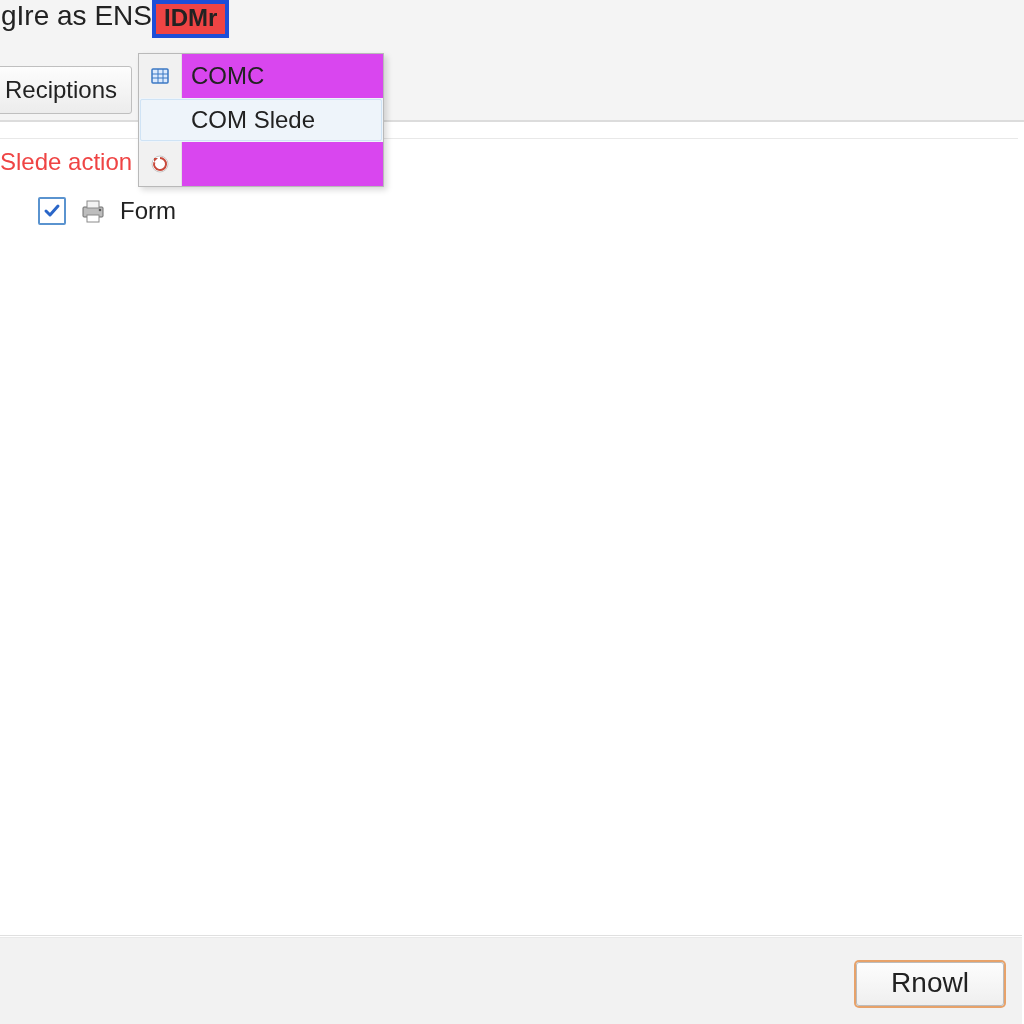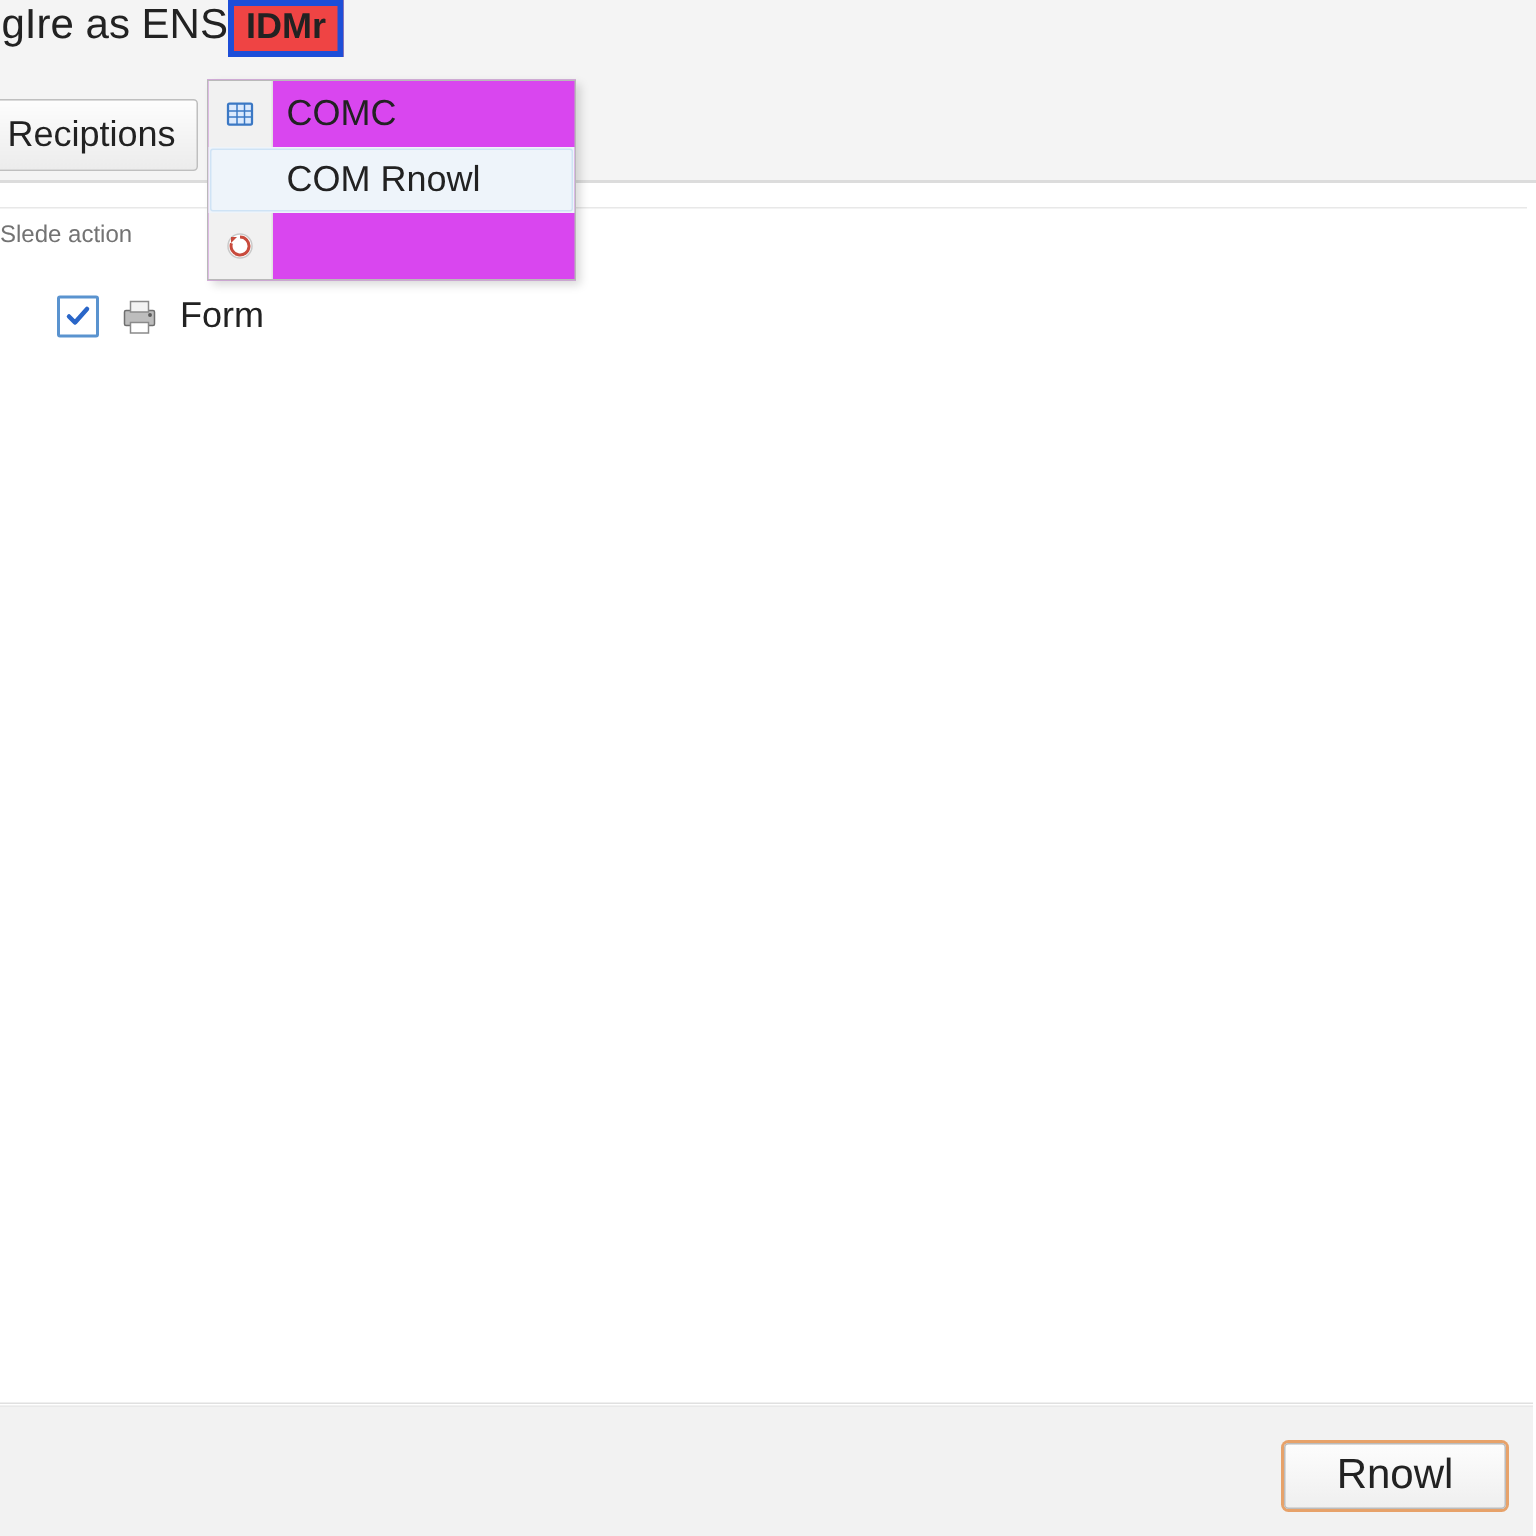--- a/index.html
+++ b/index.html
@@ -112,22 +112,22 @@
     border:1px solid #cfe3f5;
     border-radius:2px;
     pointer-events:none;
   }
 
   
   .section-label {
     position: absolute;
     top: 148px;
     left: 0px;
-    font-size: 16px;
-    color: #737373;
+    font-size: 24px;
+    color: #ef4444;
   }
   .section-divider {
     position: absolute;
     top: 138px;
     left: 0;
     right: 6px;
     height: 0;
     border-top: 1px solid #e8e8e8;
   }
 
@@ -234,21 +234,21 @@
           <line x1="2" y1="12" x2="18" y2="12" stroke="#3b78c4" stroke-width="1"></line>
           <line x1="8" y1="3" x2="8" y2="17" stroke="#3b78c4" stroke-width="1"></line>
           <line x1="13" y1="3" x2="13" y2="17" stroke="#3b78c4" stroke-width="1"></line>
         </svg>
       </span>
       <span class="dd-label">COMC</span>
     </div>
 
     <div class="dd-item hover">
       <span class="dd-ico"></span>
-      <span class="dd-label">COM Rnowl</span>
+      <span class="dd-label">COM Slede</span>
     </div>
 
     <div class="dd-item">
       <span class="dd-ico">
         <svg width="20" height="20" viewBox="0 0 20 20">
           <circle cx="10" cy="10" r="8" fill="#ffffff" stroke="#c9c9c9" stroke-width="1"></circle>
           <path d="M10 4 a6 6 0 1 1 -5.7 4.2" fill="none" stroke="#c84b3d" stroke-width="2"></path>
           <path d="M4 8 l0 -4 l4 0 z" fill="#c84b3d"></path>
         </svg>
       </span>

